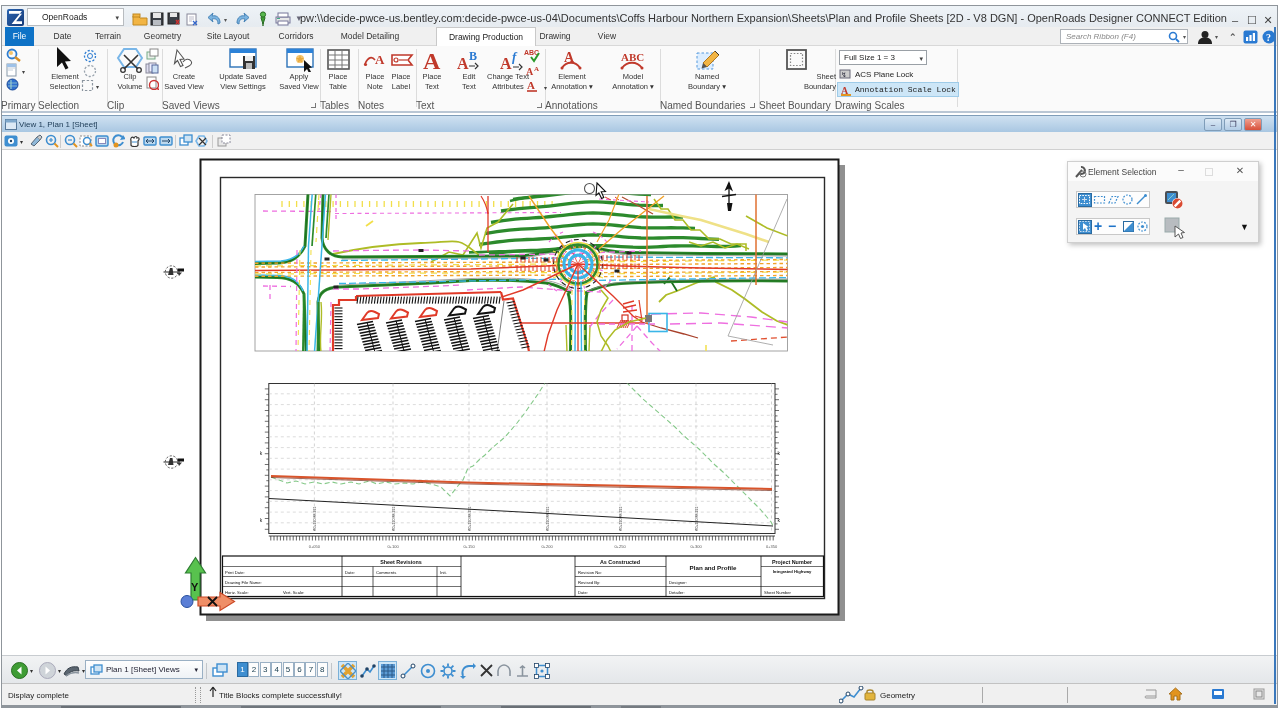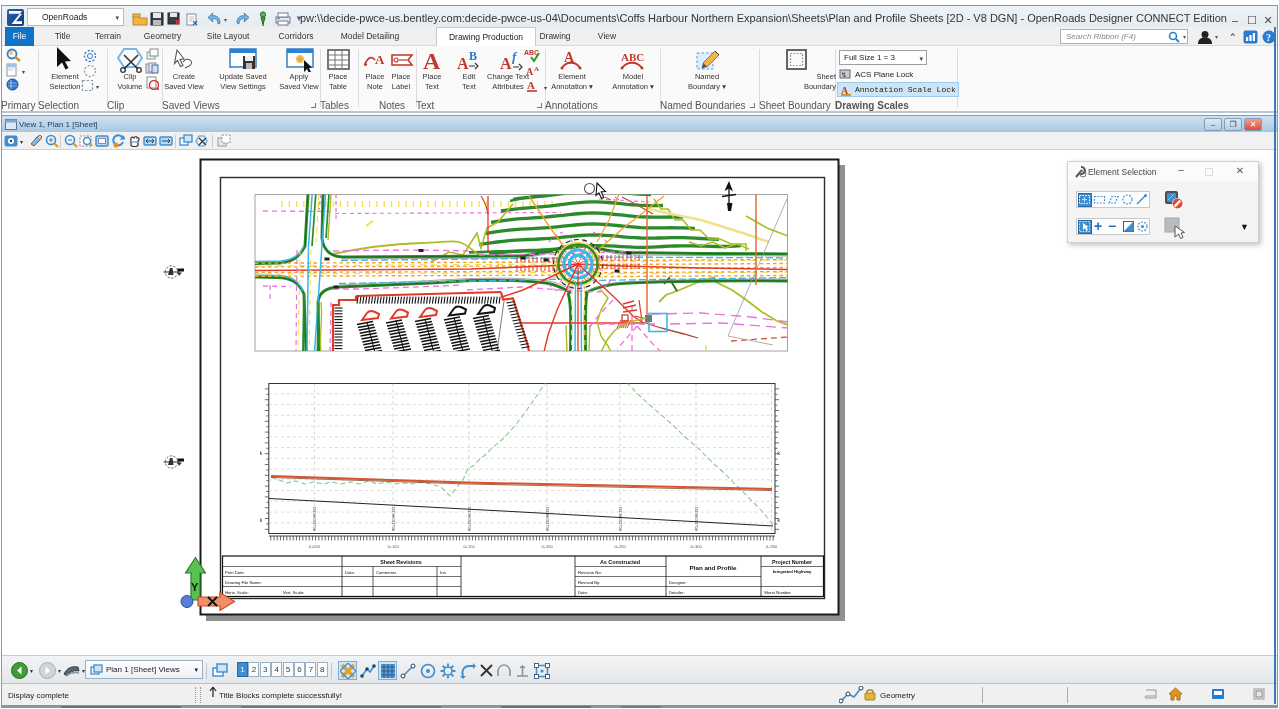--- a/index.html
+++ b/index.html
@@ -112,21 +112,21 @@
         <path d="M3,6.5 h3" stroke="#4a8" stroke-width="1"></path>
       </svg>
       <div class="abs" style="left:293px;top:8px;font-size:8px;color:#667;">▼</div>
       <div class="winbtn abs" style="left:1226px;">–</div>
     <div class="winbtn abs" style="left:1243px;">☐</div>
     <div class="winbtn abs" style="left:1259px;">✕</div>
   </div>
 
   <div id="tabrow" class="abs">
     <div id="tab-file" class="tab abs">File</div>
-    <div class="tab abs" style="left:44px;width:35px;">Title</div>
+    <div class="tab abs" style="left:44px;width:35px;">Date</div>
     <div class="tab abs" style="left:87px;width:40px;">Terrain</div>
     <div class="tab abs" style="left:136px;width:51px;">Geometry</div>
     <div class="tab abs" style="left:196px;width:62px;">Site Layout</div>
     <div class="tab abs" style="left:268px;width:54px;">Corridors</div>
     <div class="tab abs" style="left:331px;width:76px;">Model Detailing</div>
     <div id="tab-active" class="tab abs" style="left:419px;width:100px;">Drawing Production</div>
     <div class="tab abs" style="left:530px;width:48px;">Drawing</div>
     <div class="tab abs" style="left:590px;width:32px;">View</div>
     <div id="searchbox" class="abs">Search Ribbon (F4)</div>
       <svg class="abs" style="left:1166px;top:4px;" width="14" height="12" viewBox="0 0 14 12">
@@ -163,28 +163,28 @@
       <div class="rsep abs" style="left:658.5px;"></div>
       <div class="rsep abs" style="left:757.5px;"></div>
       <div class="rsep abs" style="left:833.5px;"></div>
       <div class="rsep abs" style="left:955.5px;"></div>
       <div class="rlabel abs" style="left:0px;width:36px;">Primary</div>
       <div class="rlabel abs" style="left:37px;width:68px;">Selection</div>
       <div class="rlabel abs" style="left:106px;width:54px;">Clip</div>
       <div class="rlabel abs" style="left:161px;width:157px;">Saved Views</div>
       <div class="abs" style="left:310px;bottom:3px;width:5px;height:5px;border-right:1px solid #777;border-bottom:1px solid #777;"></div>
       <div class="rlabel abs" style="left:319px;width:37px;">Tables</div>
-      <div class="rlabel abs" style="left:357px;width:38px;margin-left:21px;">Notes</div>
+      <div class="rlabel abs" style="left:357px;width:38px;">Notes</div>
       <div class="rlabel abs" style="left:415px;width:128px;">Text</div>
       <div class="abs" style="left:536px;bottom:3px;width:5px;height:5px;border-right:1px solid #777;border-bottom:1px solid #777;"></div>
       <div class="rlabel abs" style="left:544px;width:114px;">Annotations</div>
       <div class="rlabel abs" style="left:659px;width:98px;">Named Boundaries</div>
       <div class="abs" style="left:749px;bottom:3px;width:5px;height:5px;border-right:1px solid #777;border-bottom:1px solid #777;"></div>
       <div class="rlabel abs" style="left:758px;width:75px;">Sheet Boundary</div>
-      <div class="rlabel abs" style="left:834px;width:121px;font-weight:bold;">Drawing Scales</div>
+      <div class="rlabel abs" style="left:834px;width:121px;">Drawing Scales</div>
       <svg class="abs" style="left:5px;top:2px;" width="15" height="14" viewBox="0 0 15 14">
         <circle cx="6" cy="6" r="4.5" fill="none" stroke="#2e7dd1" stroke-width="1.8"></circle>
         <path d="M9,9 L14,13" stroke="#d88f2a" stroke-width="2.5"></path>
         <circle cx="5" cy="5" r="2" fill="#f4c36b"></circle>
       </svg>
       <svg class="abs" style="left:5px;top:17px;" width="12" height="14" viewBox="0 0 12 14">
         <rect x="1" y="1" width="9" height="12" fill="#fff" stroke="#8899aa"></rect>
         <path d="M2,3h7M2,5h7M2,7h5" stroke="#b7c3d0" stroke-width="0.8"></path>
         <rect x="1" y="1" width="9" height="3" fill="#9fc2e8"></rect>
       </svg>

